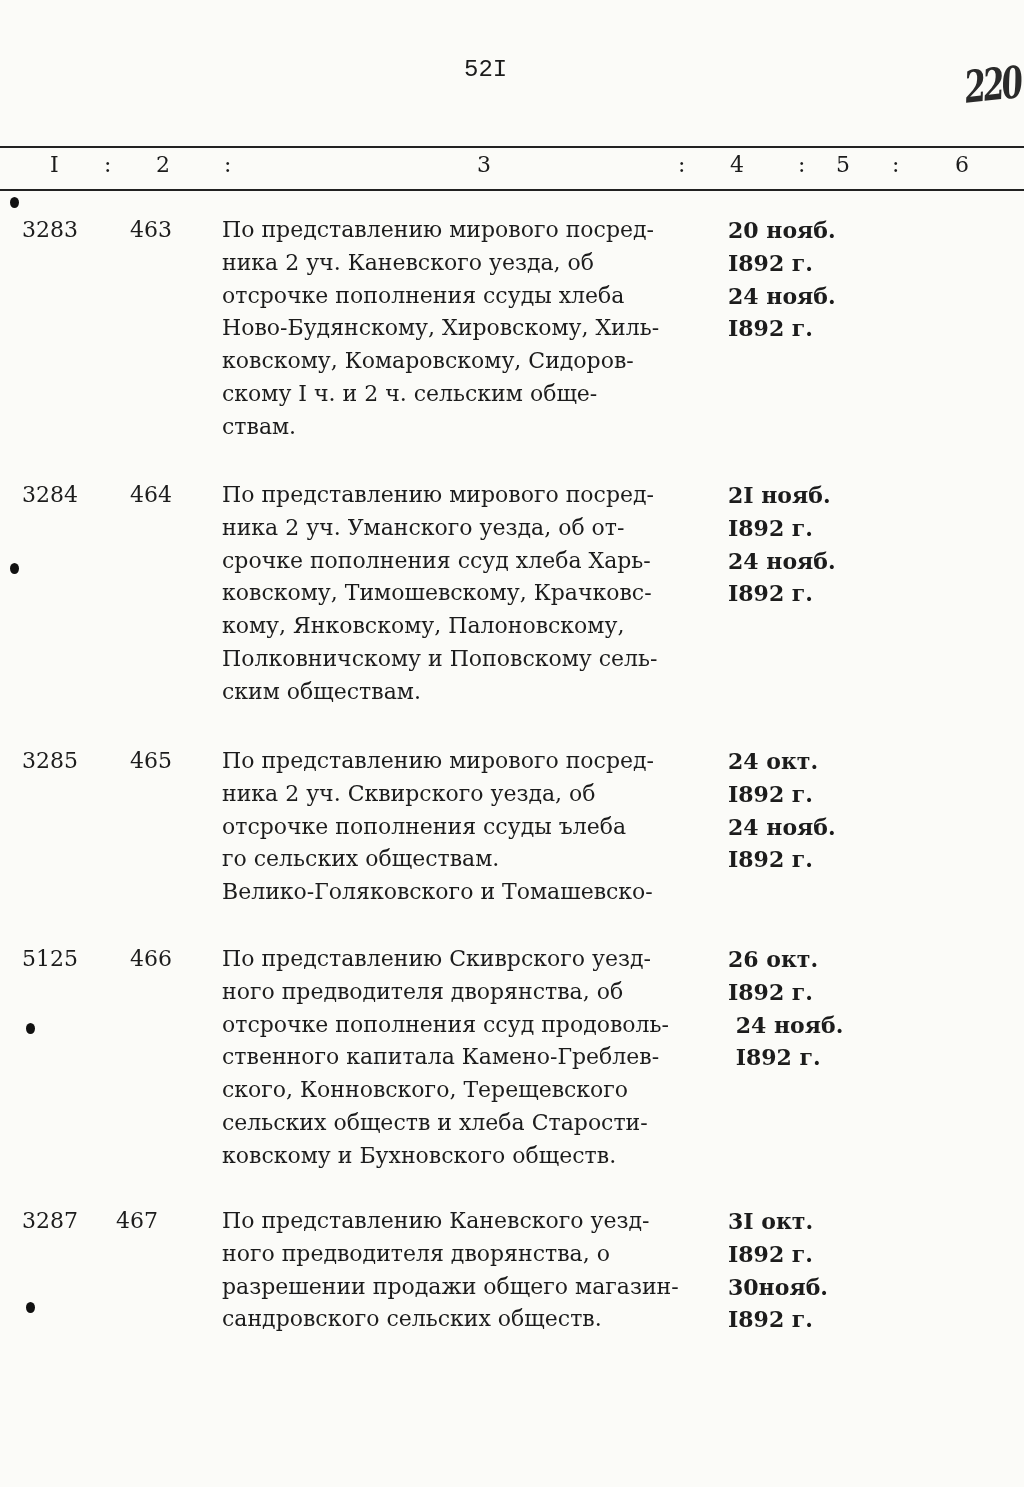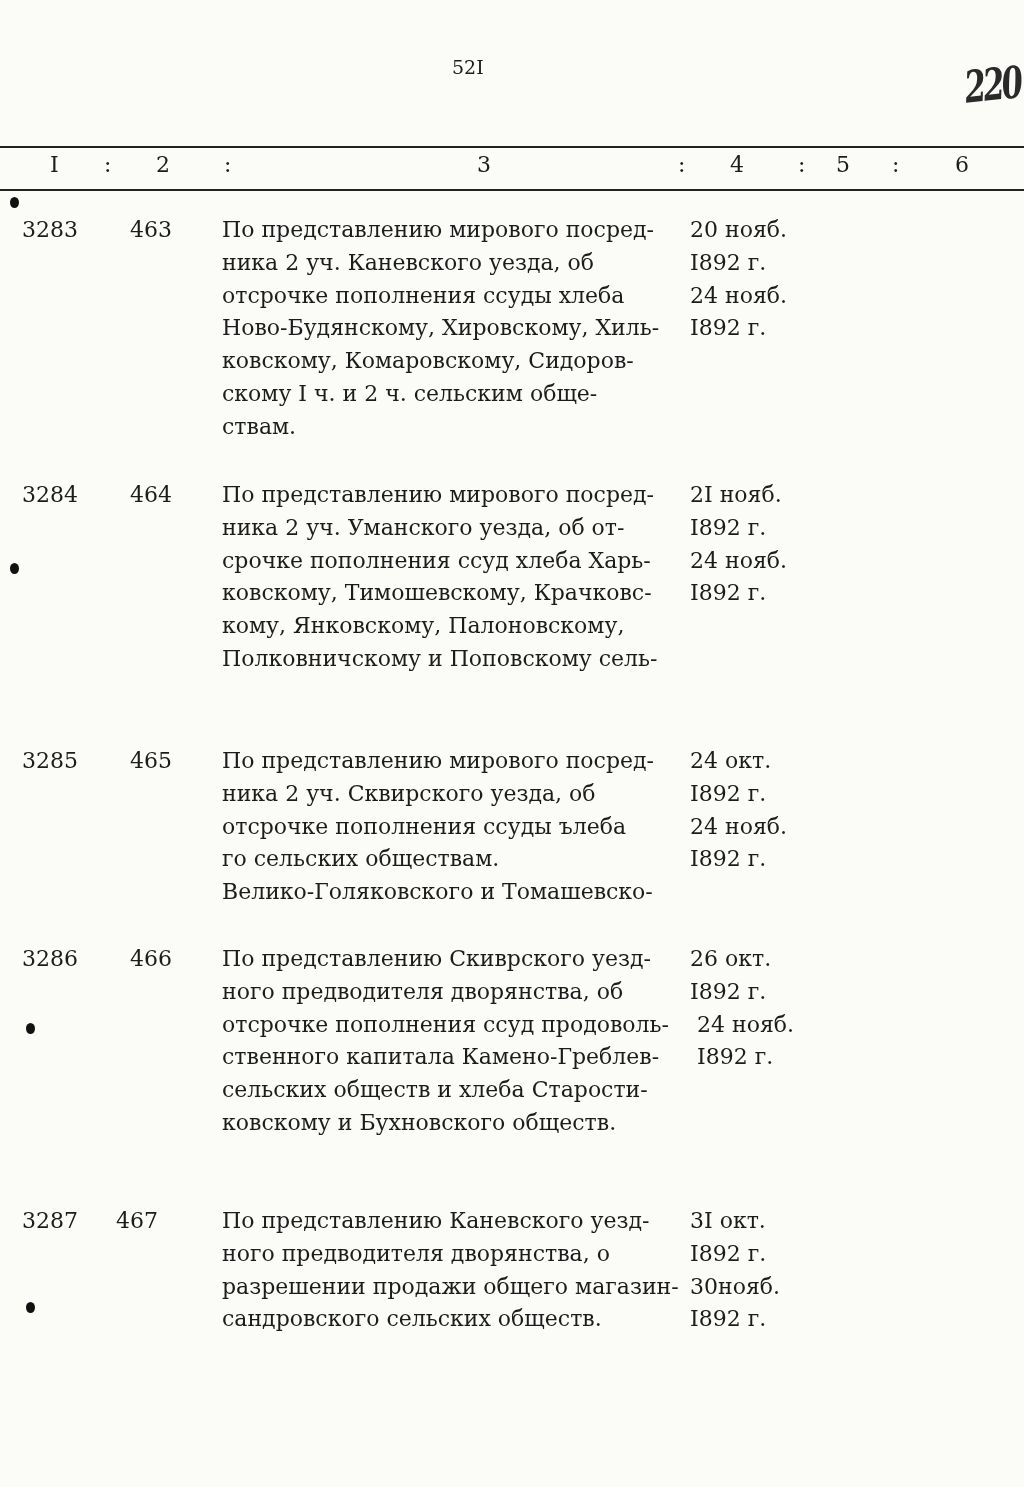--- a/index.html
+++ b/index.html
@@ -3,22 +3,22 @@
   <meta charset="utf-8">
   <style>
     html, body { margin: 0; padding: 0; }
     body {
       width: 1024px; height: 1487px; position: relative; overflow: hidden;
       background: #fbfbf8;
       font-family: "DejaVu Serif", "Liberation Mono", serif;
       color: #1c1c1c;
     }
     .page-num {
-      position: absolute; left: 452px; top: 56px;
-      font-size: 19px; letter-spacing: 0px;
+      position: absolute; left: 464px; top: 56px;
+      font-size: 24px; letter-spacing: 0px; font-family: Liberation Mono, monospace;
     }
     .archive-num {
       position: absolute; left: 962px; top: 62px;
       font-family: "DejaVu Serif", serif; font-style: italic;
       font-size: 44px; font-weight: bold; color: #2a2a2a;
       transform: rotate(-6deg) scaleX(0.7); transform-origin: left top;
       letter-spacing: -4px;
     }
     .rule {
       position: absolute; left: 0; width: 1024px; height: 2px; background: #222;
@@ -27,21 +27,21 @@
     .rule.bottom { top: 189px; }
     .header-row {
       position: absolute; top: 152px; left: 0; width: 1024px; height: 30px;
       font-size: 22px;
     }
     .header-row span { position: absolute; top: 0; }
     .entry { position: absolute; left: 0; width: 1024px; font-size: 22px; line-height: 32.8px; }
     .entry .col1 { position: absolute; left: 22px; top: 0; }
     .entry .col2 { position: absolute; left: 130px; top: 0; }
     .entry .col3 { position: absolute; left: 222px; top: 0; width: 470px; }
-    .entry .col4 { position: absolute; left: 690px; top: 0; width: 130px; }
+    .entry .col4 { position: absolute; left: 728px; top: 0; width: 130px; font-weight: bold; }
     .line { display: block; white-space: pre; }
     .dot {
       position: absolute; width: 9px; height: 11px; border-radius: 50%;
       background: #111;
     }
   </style>
 </head>
 <body>
 
 <div class="page-num">52I</div>
@@ -91,20 +91,21 @@
 <div class="entry" style="top:479px;">
   <span class="col1">3284</span>
   <span class="col2">464</span>
   <div class="col3">
     <span class="line">По представлению мирового посред-</span>
     <span class="line">ника 2 уч. Уманского уезда, об от-</span>
     <span class="line">срочке пополнения ссуд хлеба Харь-</span>
     <span class="line">ковскому, Тимошевскому, Крачковс-</span>
     <span class="line">кому, Янковскому, Палоновскому,</span>
     <span class="line">Полковничскому и Поповскому сель-</span>
+    <span class="line">ским обществам.</span>
   </div>
   <div class="col4">
     <span class="line">2I нояб.</span>
     <span class="line">I892 г.</span>
     <span class="line">24 нояб.</span>
     <span class="line">I892 г.</span>
   </div>
 </div>
 
 <div class="entry" style="top:745px;">
@@ -119,27 +120,28 @@
   </div>
   <div class="col4">
     <span class="line">24 окт.</span>
     <span class="line">I892 г.</span>
     <span class="line">24 нояб.</span>
     <span class="line">I892 г.</span>
   </div>
 </div>
 
 <div class="entry" style="top:943px;">
-  <span class="col1">3286</span>
+  <span class="col1">5125</span>
   <span class="col2">466</span>
   <div class="col3">
     <span class="line">По представлению Скиврского уезд-</span>
     <span class="line">ного предводителя дворянства, об</span>
     <span class="line">отсрочке пополнения ссуд продоволь-</span>
     <span class="line">ственного капитала Камено-Греблев-</span>
+    <span class="line">ского, Конновского, Терещевского</span>
     <span class="line">сельских обществ и хлеба Старости-</span>
     <span class="line">ковскому и Бухновского обществ.</span>
   </div>
   <div class="col4">
     <span class="line">26 окт.</span>
     <span class="line">I892 г.</span>
     <span class="line"> 24 нояб.</span>
     <span class="line"> I892 г.</span>
   </div>
 </div>

